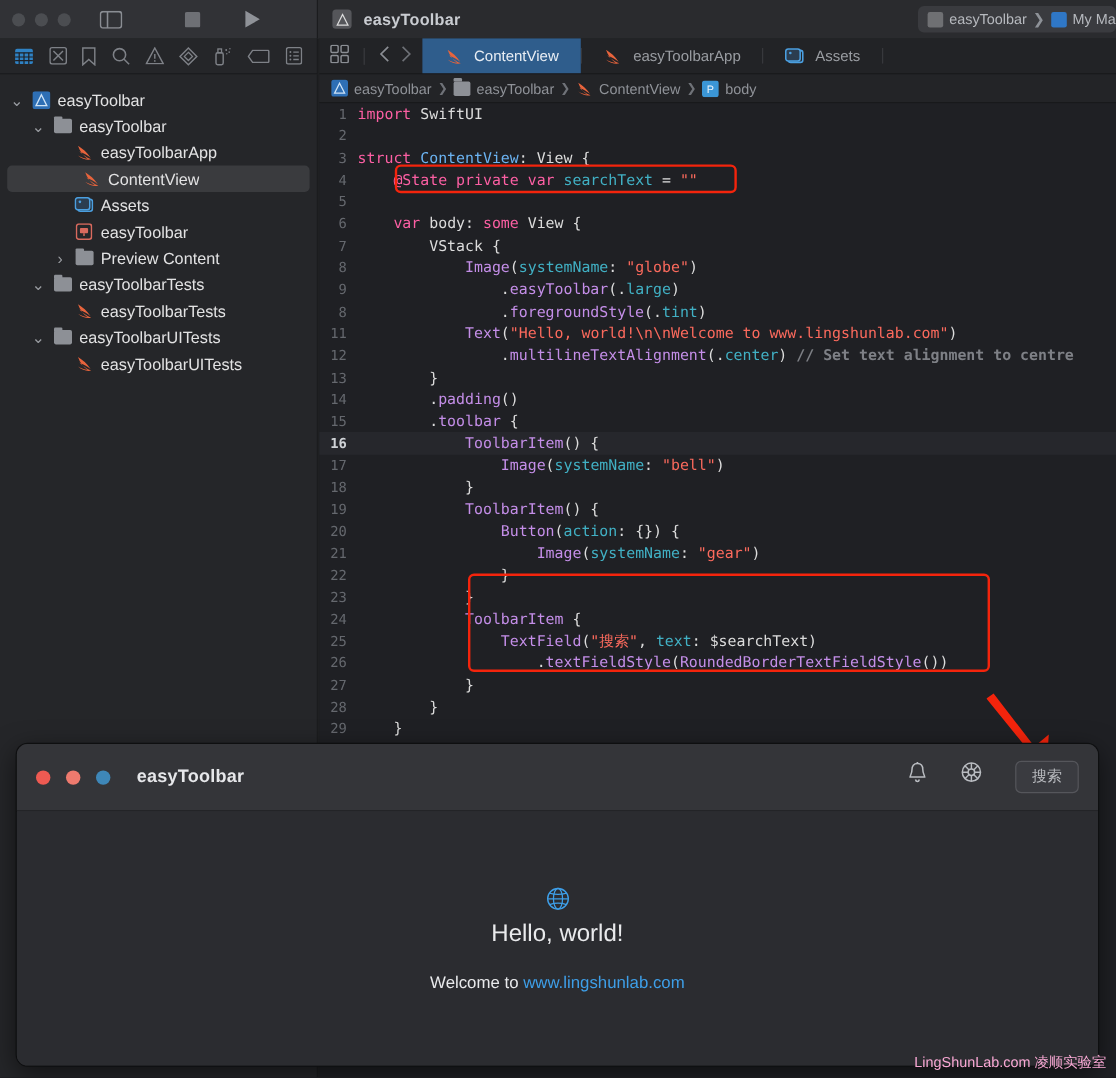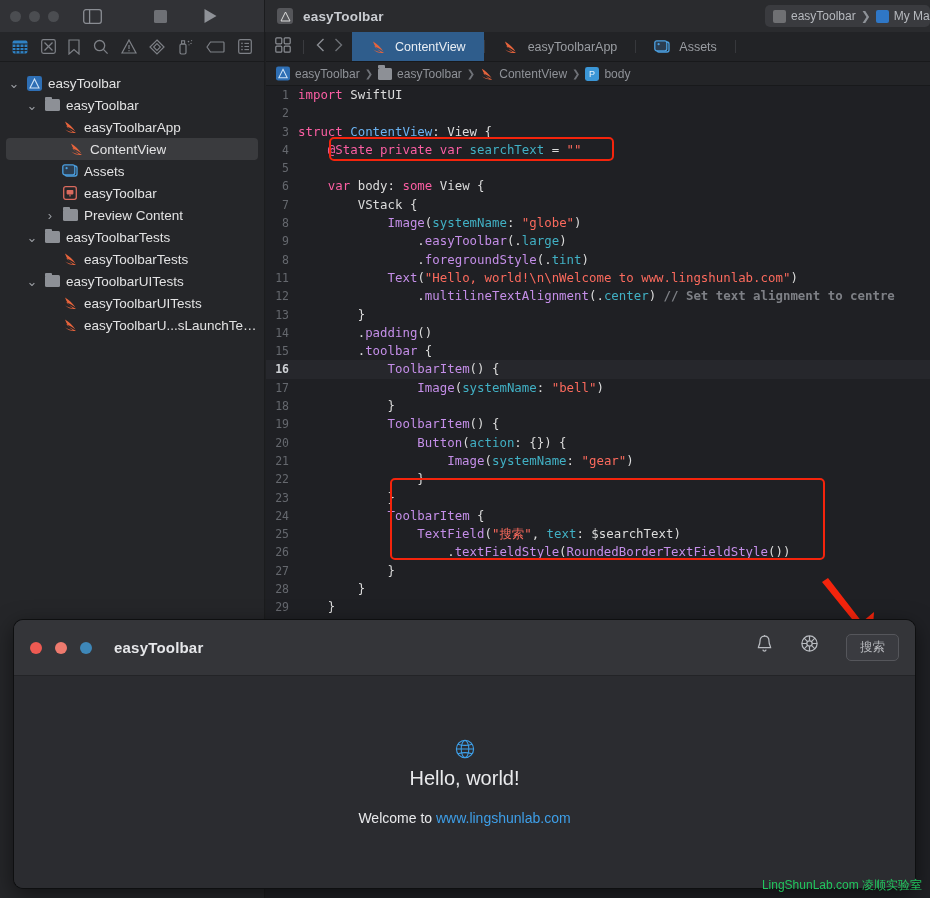--- a/index.html
+++ b/index.html
@@ -125,21 +125,21 @@
                padding:4px 13px; color:#b7b9bd; font-size:12.5px; }
   .app-body { height:212px; background:#2b2c30; display:flex; flex-direction:column;
               align-items:center; justify-content:center; gap:0; }
   .globe { margin-bottom:5px; }
   .hello { font-size:20px; color:#e9eaec; margin-bottom:20px; }
   .welcome { font-size:14px; color:#e9eaec; }
   .welcome a { color:#3e9fe8; text-decoration:none; }
 
   
   .watermark { position:absolute; right:8px; bottom:4px; font-size:12px;
-               color:#22c55e; white-space:nowrap; }
+               color:#f9a8d4; white-space:nowrap; }
 </style>
 </head>
 <body>
 
 <div id="xcode">
 
   <div class="titlebar">
     <div class="tb-left">
       <span class="dot"></span>
       <span class="dot"></span>
@@ -339,29 +339,20 @@
         <span class="lbl">easyToolbarUITests</span>
       </div>
       <div class="row" style="padding-left: 44px;">
         <span class="disc"></span>
         <span class="ficon">
           <svg width="15" height="14" viewBox="0 0 15 14">
             <path d="M2 1.5 C6 4 9.5 7 12.5 11.5 C10 9.5 6.5 7.5 3 6 C6 9 9.5 11.5 13 12.8 C10 13.6 5.5 12.6 2 9.5 C4.5 11 7.5 12 10 12.2 C6.5 10 3.5 6.2 2 1.5 Z" fill="#e8643c"></path>
           </svg>
         </span>
         <span class="lbl">easyToolbarUITests</span>
-      </div>
-      <div class="row" style="padding-left: 44px;">
-        <span class="disc"></span>
-        <span class="ficon">
-          <svg width="15" height="14" viewBox="0 0 15 14">
-            <path d="M2 1.5 C6 4 9.5 7 12.5 11.5 C10 9.5 6.5 7.5 3 6 C6 9 9.5 11.5 13 12.8 C10 13.6 5.5 12.6 2 9.5 C4.5 11 7.5 12 10 12.2 C6.5 10 3.5 6.2 2 1.5 Z" fill="#e8643c"></path>
-          </svg>
-        </span>
-        <span class="lbl">easyToolbarU...sLaunchTests</span>
       </div>
     </div>
 
   <div class="tabbar">
     <div class="tb-seg">
       <span>
         <svg width="16" height="16" viewBox="0 0 16 16">
             <rect x="0.8" y="0.8" width="6" height="6" rx="1" fill="none" stroke="#8b8e94" stroke-width="1.2"></rect>
             <rect x="9.2" y="0.8" width="6" height="6" rx="1" fill="none" stroke="#8b8e94" stroke-width="1.2"></rect>
             <rect x="0.8" y="9.2" width="6" height="6" rx="1" fill="none" stroke="#8b8e94" stroke-width="1.2"></rect>

